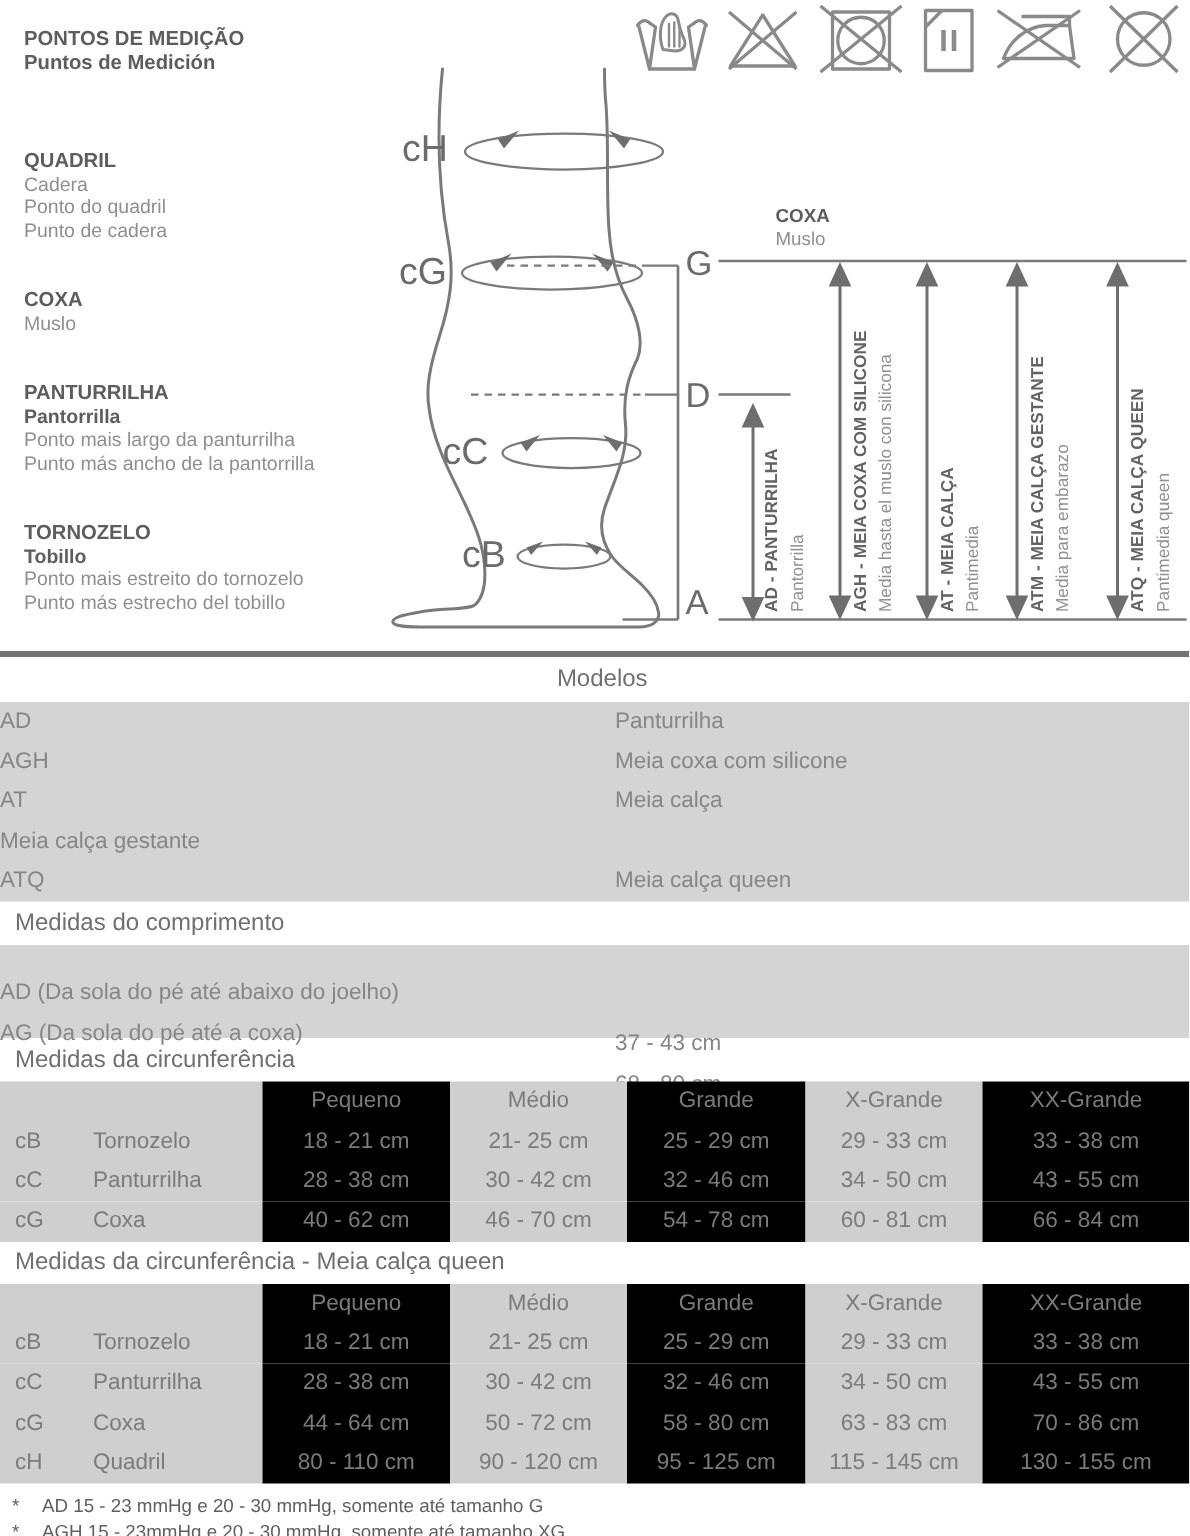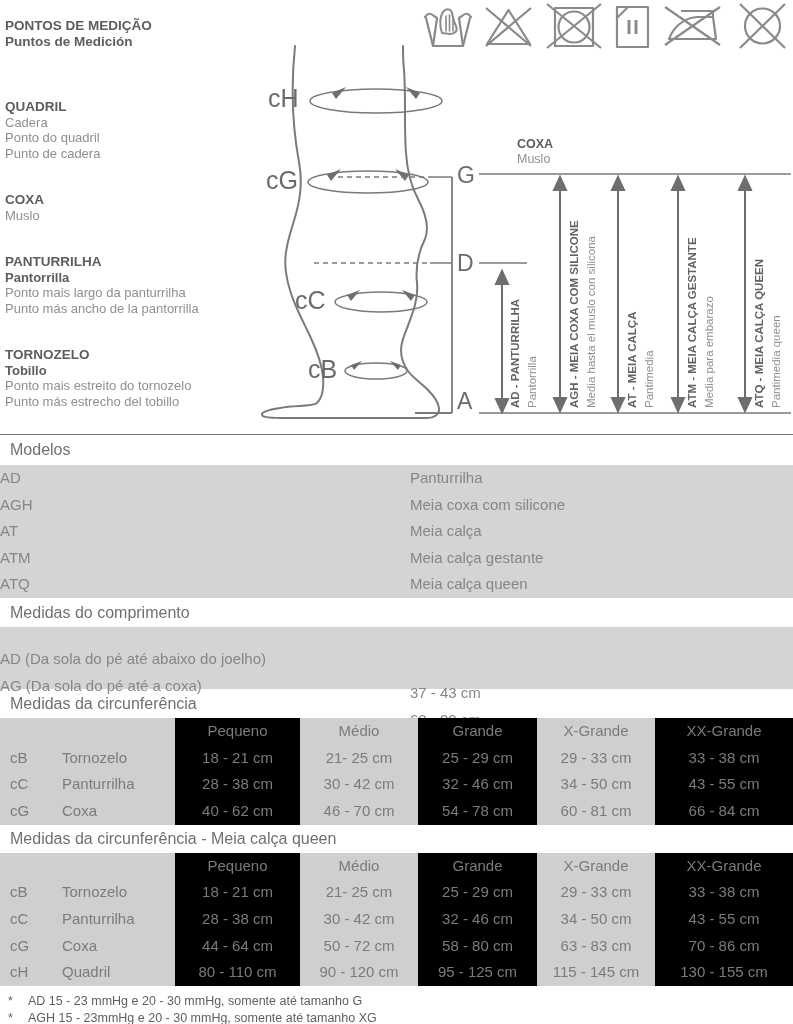--- a/index.html
+++ b/index.html
@@ -2,21 +2,21 @@
 <html><head>
 <meta charset="utf-8">
 <style>
   html,body{margin:0;padding:0;background:#fff;}
   #page{position:relative;width:793px;height:1024px;background:#fff;
         font-family:"Liberation Sans",sans-serif;overflow:hidden;}
 
   
   #diagram{position:relative;width:793px;height:434px;}
 
-  .left-text{position:absolute;left:5px;top:18px;width:262px;color:#8f8f8f;
+  .left-text{position:absolute;left:16px;top:18px;width:262px;color:#8f8f8f;
              font-size:13px;line-height:15.5px;}
   .left-text .ttl{color:#5d5d5d;font-weight:bold;font-size:13.5px;}
   .left-text .grp{margin-bottom:31px;}
   .left-text .grp-title{margin-bottom:50px;}
   .left-text .bold-es{color:#5d5d5d;font-weight:bold;}
 
   .care-row{position:absolute;left:423px;top:3px;display:flex;gap:10px;align-items:flex-start;}
   .care-row svg{display:block;}
 
   .coxa-head{position:absolute;left:517px;top:137px;font-size:12.5px;line-height:14.5px;}
@@ -24,21 +24,21 @@
   .coxa-head .r{color:#8f8f8f;}
 
   .vlabel{position:absolute;transform-origin:0 0;transform:rotate(-90deg);
           white-space:nowrap;font-size:11.5px;line-height:13px;}
   .vlabel.main{font-weight:bold;color:#636363;}
   .vlabel.trans{color:#909090;}
 
   
   .band{height:29px;line-height:29px;border-top:0 solid transparent;
         padding-left:10px;font-size:16px;color:#707070;}
-  #band-modelos{height:30px;line-height:30px;border-top:1px solid #737373;}
+  #band-modelos{height:30px;line-height:30px;border-top:4px solid #737373;text-align:center;}
 
   .gray-block{background:#d4d4d4;}
   .m-row{display:flex;height:26.6px;line-height:26.6px;font-size:15px;color:#868686;}
   .m-row .c1{width:410px;}
   .m-row .c2{flex:1;}
 
   .len-block{background:#d4d4d4;padding:4px 0;}
   .len-row{display:flex;height:27px;line-height:27px;font-size:15px;color:#868686;}
   .len-row .c1{width:410px;margin-top:14px;}
   .len-row .c2{flex:1;margin-top:48px;}
@@ -229,21 +229,20 @@
     </div>
     <div class="m-row">
       <div class="c1">AGH</div>
       <div class="c2">Meia coxa com silicone</div>
     </div>
     <div class="m-row">
       <div class="c1">AT</div>
       <div class="c2">Meia calça</div>
     </div>
     <div class="m-row">
-      <div class="c1">ATM</div>
       <div class="c2">Meia calça gestante</div>
     </div>
     <div class="m-row">
       <div class="c1">ATQ</div>
       <div class="c2">Meia calça queen</div>
     </div>
   </div>
 
   <div class="band">Medidas do comprimento</div>
   <div class="len-block">

